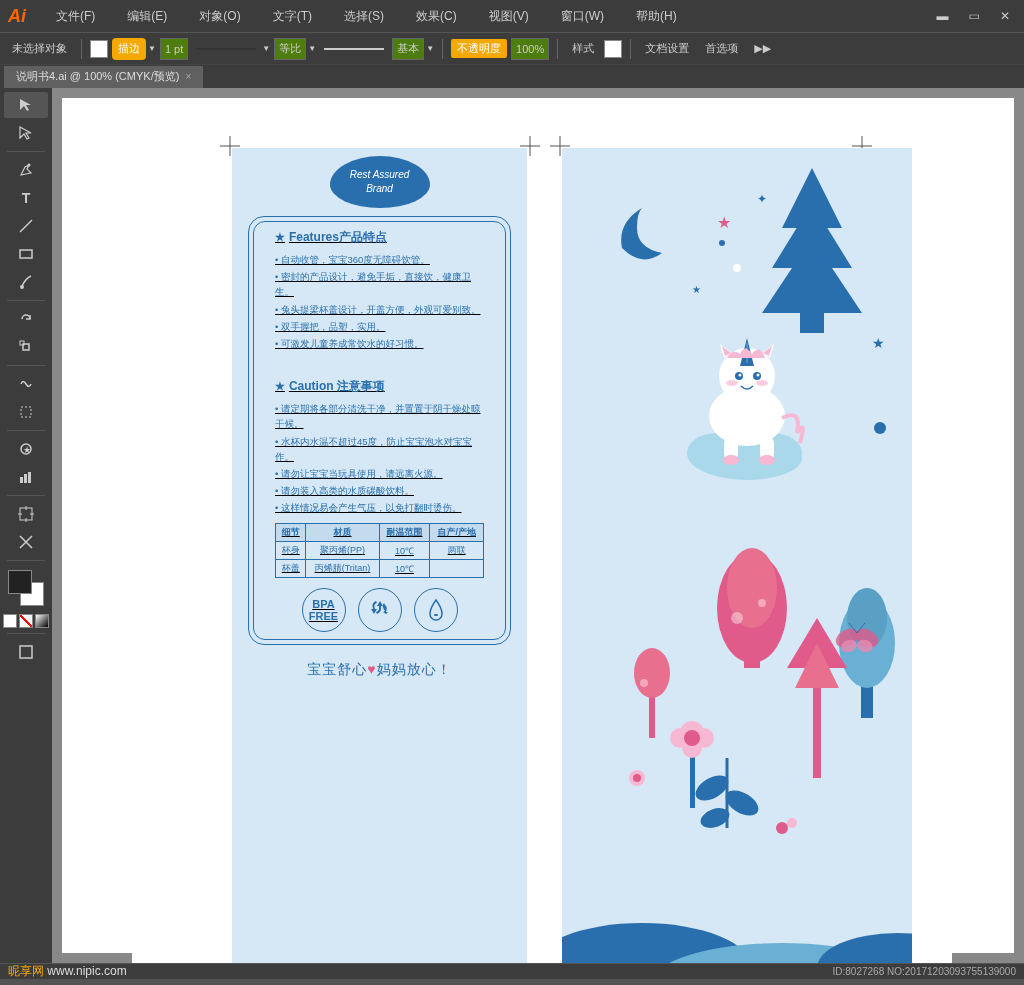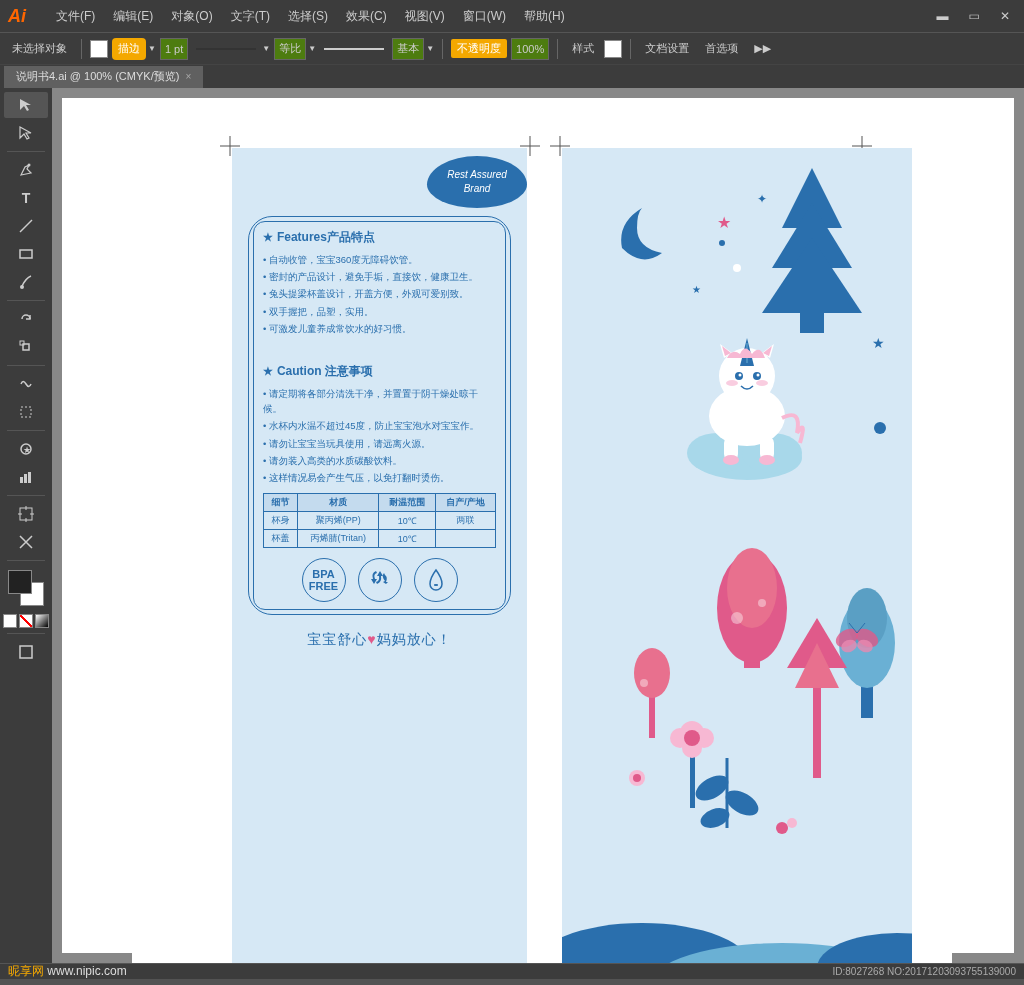--- a/index.html
+++ b/index.html
@@ -22,21 +22,21 @@
     }
     #title-bar .ai-logo {
       color: #ff6600;
       font-weight: bold;
       font-size: 18px;
       font-style: italic;
       width: 28px;
     }
     #title-bar .menu-items {
       display: flex;
-      gap: 2px;
+      gap: 16px;
     }
     #title-bar .menu-item {
       color: #cccccc;
       font-size: 12px;
       padding: 2px 8px;
       cursor: pointer;
     }
     #title-bar .right-icons {
       margin-left: auto;
       display: flex;
@@ -315,23 +315,24 @@
     .product-name-en {
       font-size: 11px;
       color: #2a6fad;
       letter-spacing: 1px;
     }
 
     
     .deco-border {
       margin: 0 16px;
       border: 1.5px solid #2a6fad;
-      border-radius: 24px;
-      padding: 12px 14px;
+      border-radius: 16px;
+      padding: 12px 26px;
       position: relative;
+      text-decoration: underline;
     }
     .deco-border::before {
       content: '';
       position: absolute;
       top: 4px; left: 4px; right: 4px; bottom: 4px;
       border: 1px solid #2a6fad;
       border-radius: 12px;
       pointer-events: none;
     }
 
@@ -603,21 +604,21 @@
 
       <div class="crosshair" style="position:absolute; top:28px; left:88px;"></div>
       <div class="crosshair" style="position:absolute; top:28px; left:388px;"></div>
 
       <div class="crosshair" style="position:absolute; top:28px; left:418px;"></div>
       <div class="crosshair" style="position:absolute; top:28px; left:720px;"></div>
 
       <div class="panel-left">
 
 
-        <div style="display:flex; justify-content:flex-end; margin:8px 0;">
+        <div style="display:flex; justify-content:center; margin:8px 0;">
           <div style="width:100px; height:52px; background:#2a6fad; display:flex; align-items:center; justify-content:center; border-radius:50% 50% 50% 50% / 55% 55% 45% 45%;">
             <div style="color:white; font-size:10px; text-align:center; font-style:italic; line-height:1.4;">
               <span>Rest Assured</span><br>
               <span>Brand</span>
             </div>
           </div>
         </div>
 
         <div class="deco-border">
           <div class="features-title">Features产品特点</div>

